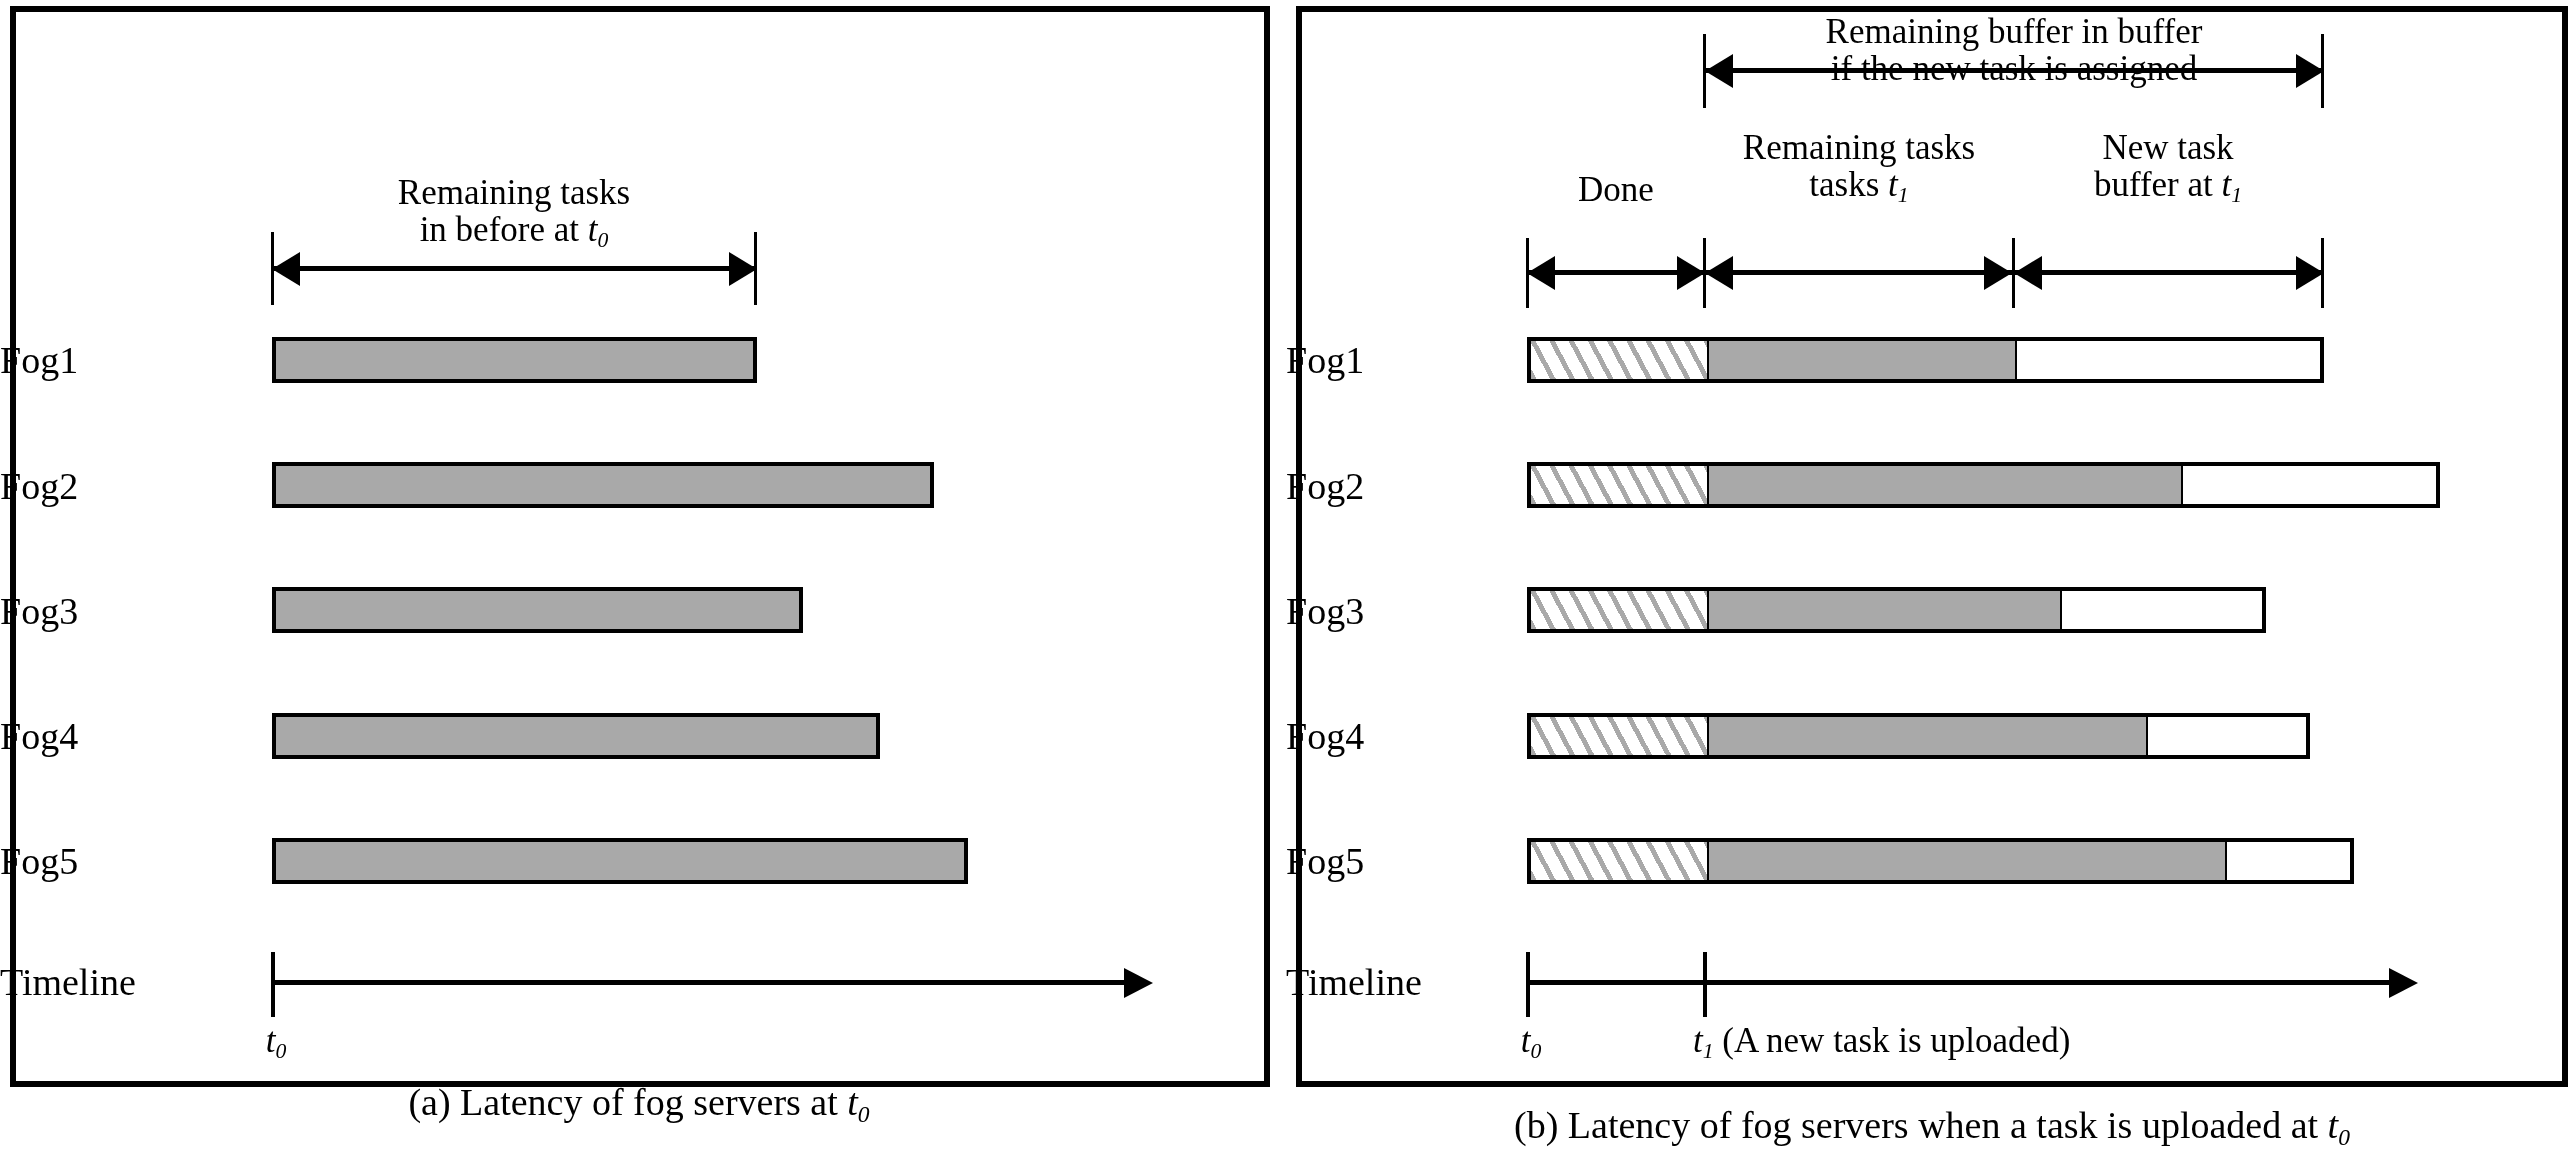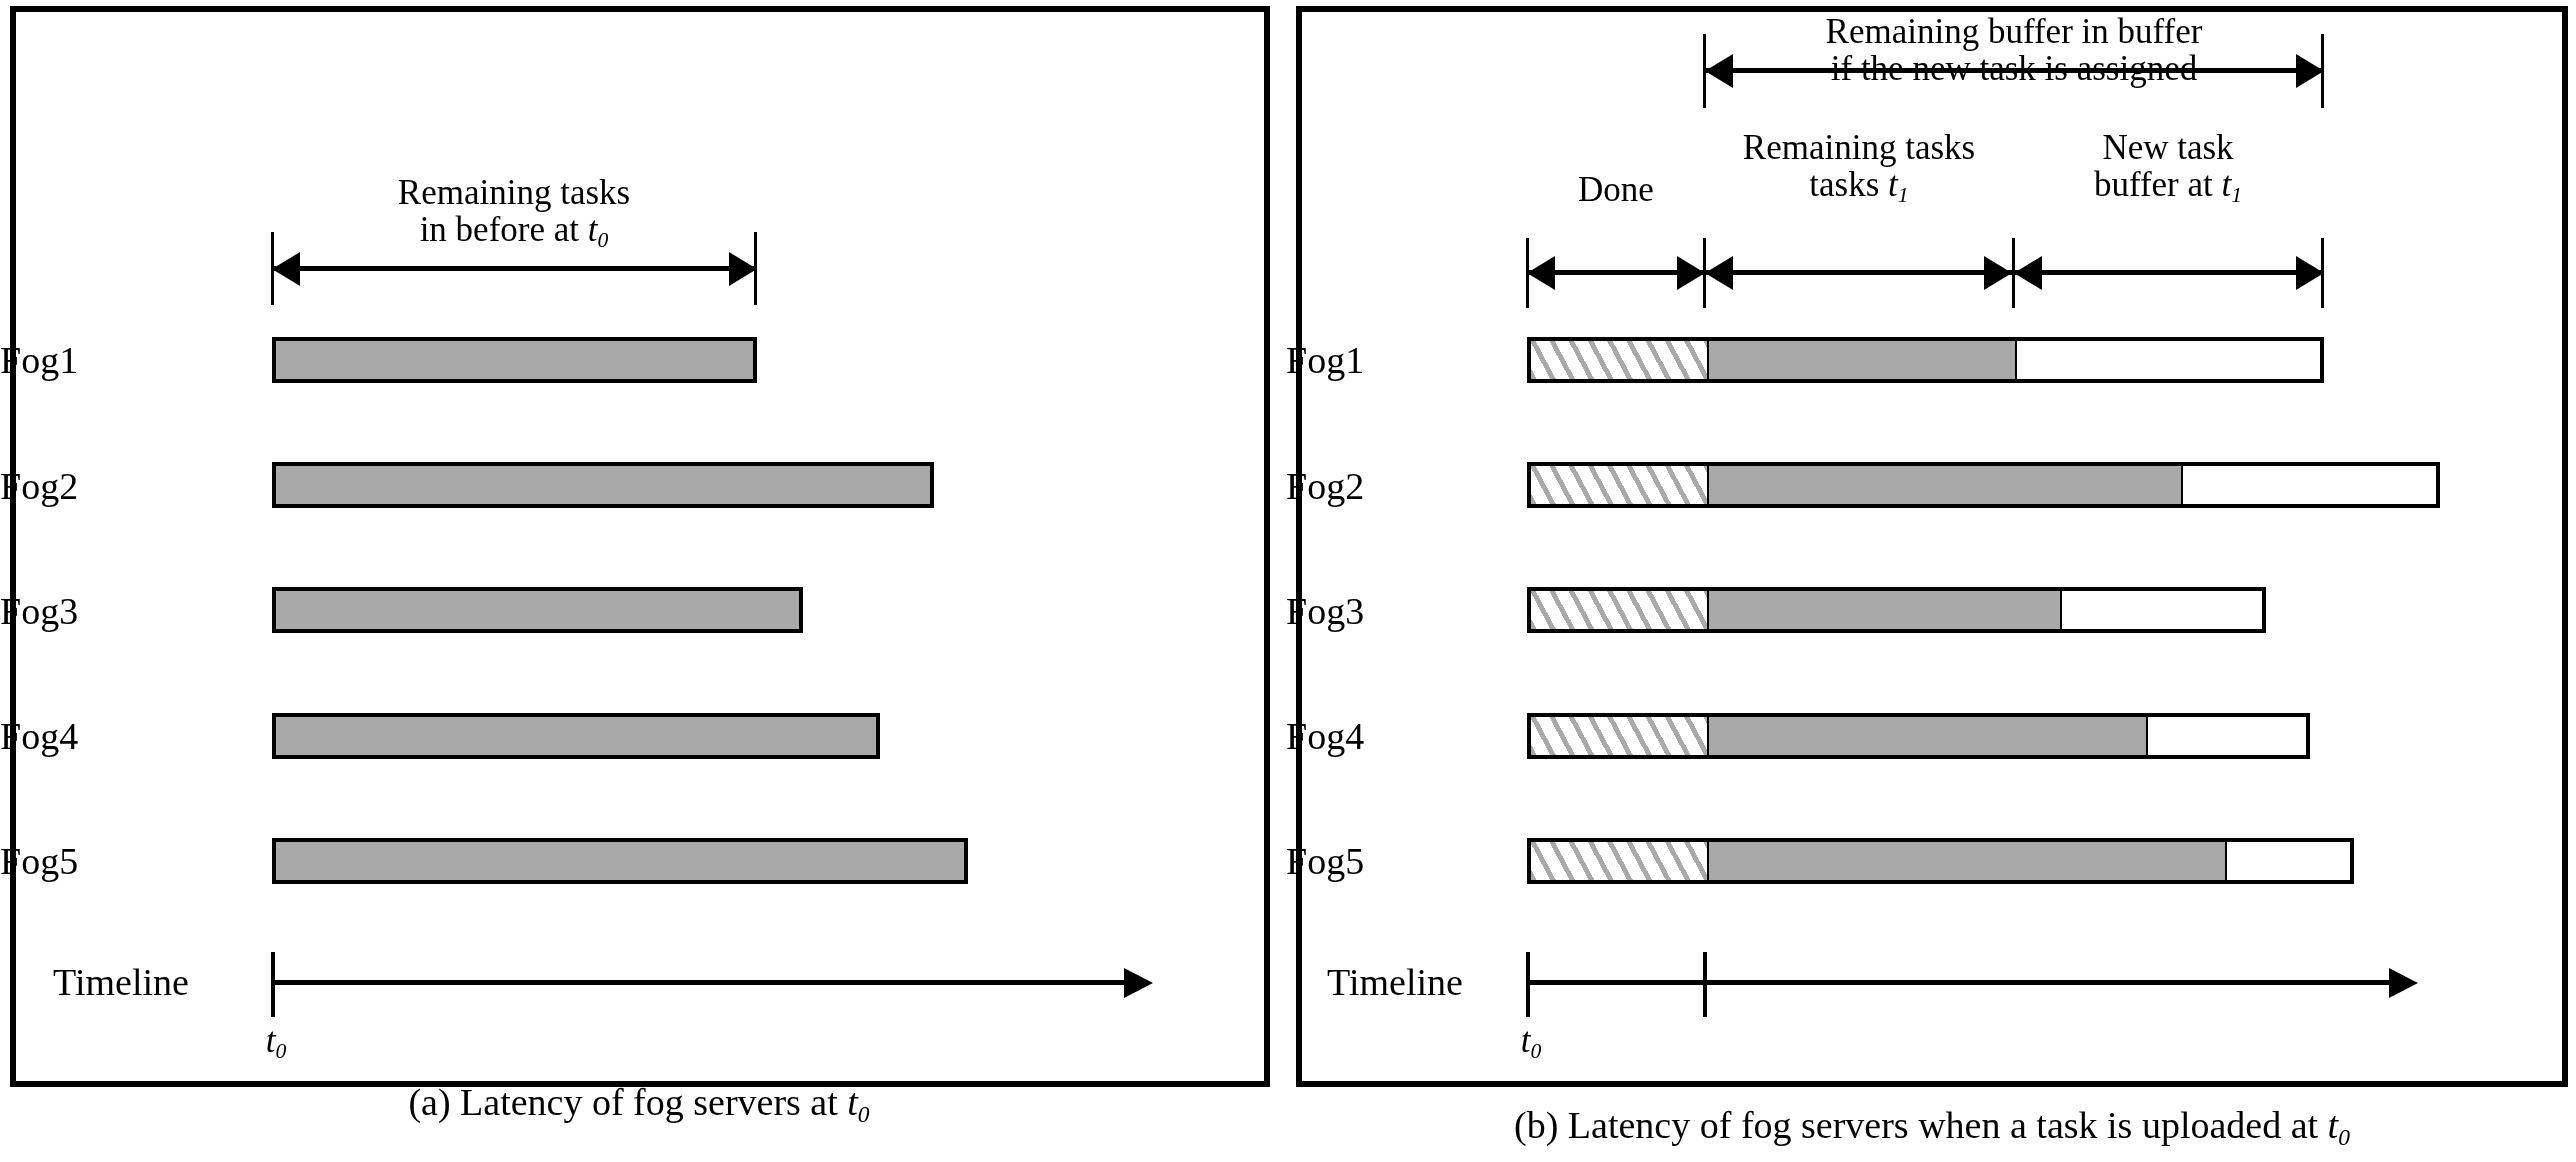--- a/index.html
+++ b/index.html
@@ -37,21 +37,21 @@
     font-size:38px;
     white-space:nowrap;
     transform:translateY(-50%);
     text-align:left;
   }
   .timeline-label{
     position:absolute;
     font-size:38px;
     white-space:nowrap;
     transform:translateY(-50%);
-    text-align:center;
+    text-align:left;
   }
   i.math{font-style:italic;}
   sub{font-size:0.62em;vertical-align:-0.28em;font-style:italic;}
 
   
   .bar{
     position:absolute;
     box-sizing:border-box;
     border:4.2px solid #000;
     background:#fff;
@@ -230,19 +230,22 @@
   </div>
 
   <div class="timeline-label" style="left:1286px;width:218px;top:982px;">Timeline</div>
   <div class="axis-tick" style="left:1526px;top:952px;height:65px;"></div>
   <div class="axis-tick" style="left:1703px;top:952px;height:65px;"></div>
   <div class="axis-line" style="left:1527px;top:980px;width:864px;"></div>
   <div class="axis-arrow" style="left:2389px;top:968px;"></div>
   <div class="lbl center" style="left:1531px;top:1022px;">
     <i class="math"><span>t</span><sub>0</sub></i>
   </div>
+  <div class="lbl" style="left:1693px;top:1022px;">
+    <i class="math"><span>t</span><sub>1</sub></i><span> (A new task is uploaded)</span>
+  </div>
 
   <div class="caption" style="left:1932px;top:1103px;">
     <span>(b) Latency of fog servers when a task is uploaded at </span><i class="math"><span>t</span><sub>0</sub></i>
   </div>
 
 </div>
 
 
 </body></html>

